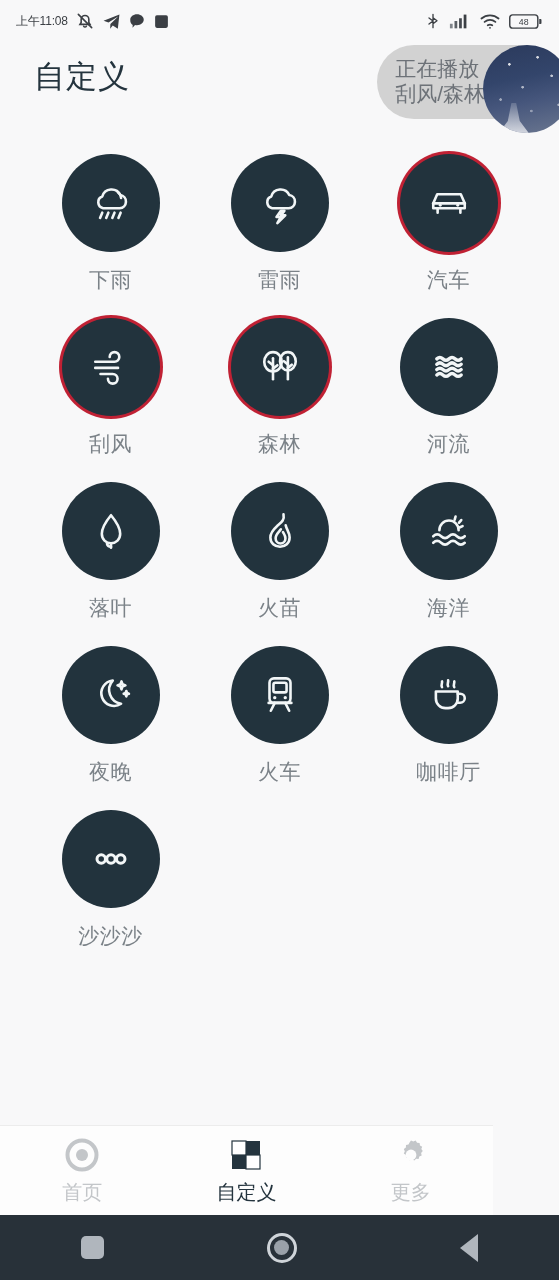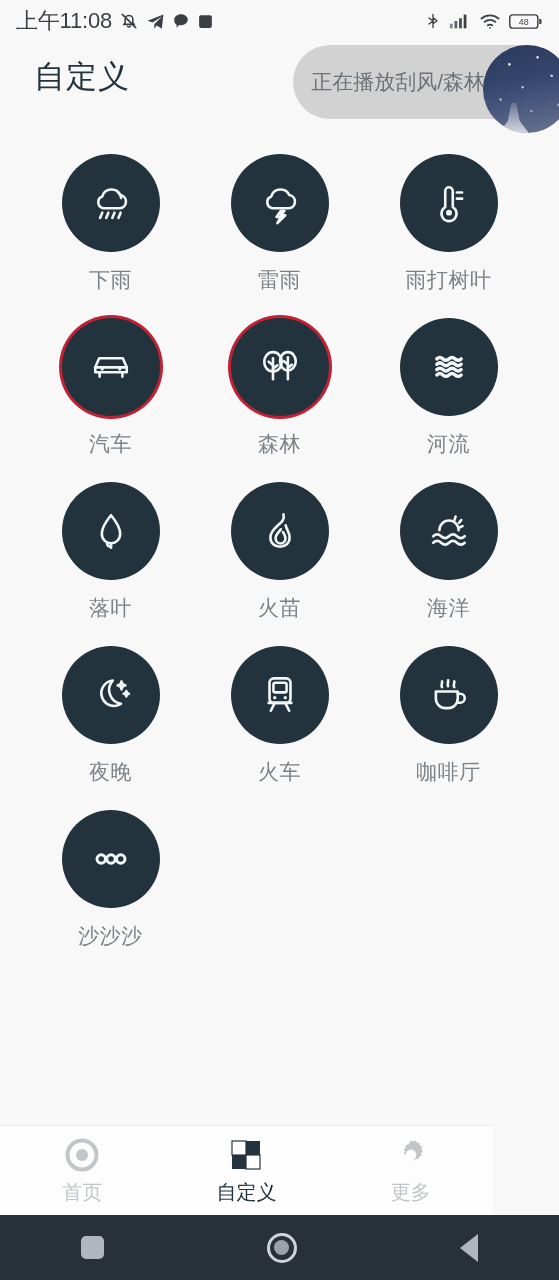--- a/index.html
+++ b/index.html
@@ -10,39 +10,39 @@
     overflow:hidden;
     position:relative;
   }
 
   
   #status-bar{
     height:42px; display:flex; align-items:center;
     padding:0 16px; background:#f8f8f9;
   }
   #status-left{ display:flex; align-items:center; gap:7px; }
-  #clock{ font-size:22px; color:#3b3f44; letter-spacing:-.2px; }
+  #clock{ font-size:12px; color:#3b3f44; letter-spacing:-.2px; }
   #status-right{ margin-left:auto; display:flex; align-items:center; gap:8px;text-align:center; }
   .sicon{ display:block; }
 
   
   #header{
     height:90px; padding:0 34px; display:flex; align-items:flex-start;
     position:relative;
   }
   #page-title{
     font-size:31px; color:#24343e; letter-spacing:1px; margin-top:14px;
   }
   #now-playing{
     position:absolute; right:0px; top:3px;
     height:74px; display:flex; align-items:center;
     background:#d2d2d2; border-radius:37px;
     padding-left:18px; padding-right:74px;
   }
-  #np-text{ display:flex; flex-direction:row; line-height:1.18; }
+  #np-text{ display:flex; flex-direction:column; line-height:1.18; }
   #np-text span{ font-size:21px; color:#6d7278; white-space:nowrap; }
   #np-thumb{
     position:absolute; right:-12px; top:0;
     width:88px; height:88px; border-radius:50%;
     overflow:hidden;
     background:
       radial-gradient(circle at 30% 22%, rgba(255,255,255,.85) 0 1px, transparent 1.6px),
       radial-gradient(circle at 62% 14%, rgba(255,255,255,.8) 0 1px, transparent 1.6px),
       radial-gradient(circle at 78% 35%, rgba(255,255,255,.7) 0 1px, transparent 1.6px),
       radial-gradient(circle at 45% 48%, rgba(255,255,255,.6) 0 1px, transparent 1.6px),
@@ -192,41 +192,41 @@
     </div>
     <div class="tile">
       <div class="bubble">
         <svg width="56" height="56" viewBox="0 0 64 64" fill="none" stroke="#f2f6f7" stroke-width="2.6" stroke-linecap="round" stroke-linejoin="round">
           <path d="M23 38h19a7.6 7.6 0 0 0 .6-15.1A11 11 0 0 0 22 24.6 7 7 0 0 0 23 38z"></path>
           <path d="M33 41l-5 7h5l-4 7 9-9h-5l4-5z"></path>
         </svg>
       </div>
       <div class="tile-label">雷雨</div>
     </div>
-    <div class="tile">
-      <div class="bubble">
-        <svg width="56" height="56" viewBox="0 0 64 64" fill="none" stroke="#f2f6f7" stroke-width="2.6" stroke-linecap="round" stroke-linejoin="round">
-          <path d="M32 14a4.3 4.3 0 0 1 4.3 4.3v18.4a8.6 8.6 0 1 1-8.6 0V18.3A4.3 4.3 0 0 1 32 14z"></path>
-          <circle cx="32" cy="43" r="3.4" fill="#f2f6f7" stroke="none"></circle>
-          <path d="M41 20h6M41 27h6"></path>
-        </svg>
-      </div>
-      <div class="tile-label">雨打树叶</div>
-    </div>
     <div class="tile active">
       <div class="bubble">
         <svg width="56" height="56" viewBox="0 0 64 64" fill="none" stroke="#f2f6f7" stroke-width="2.6" stroke-linecap="round" stroke-linejoin="round">
           <path d="M14 38h36v-5.6L45.5 22H18.5L14 32.4z"></path>
           <path d="M14 32.4h36"></path>
           <circle cx="22" cy="34.6" r="1.7" fill="#f2f6f7" stroke="none"></circle>
           <circle cx="42" cy="34.6" r="1.7" fill="#f2f6f7" stroke="none"></circle>
           <path d="M19 38v5M45 38v5"></path>
         </svg>
       </div>
       <div class="tile-label">汽车</div>
+    </div>
+    <div class="tile active">
+      <div class="bubble">
+        <svg width="56" height="56" viewBox="0 0 64 64" fill="none" stroke="#f2f6f7" stroke-width="2.6" stroke-linecap="round" stroke-linejoin="round">
+          <path d="M14 26h22a5.5 5.5 0 1 0-5.5-5.5"></path>
+          <path d="M14 33h26"></path>
+          <path d="M20 40h14a5.5 5.5 0 1 1-5.5 5.5"></path>
+        </svg>
+      </div>
+      <div class="tile-label">刮风</div>
     </div>
     <div class="tile active">
       <div class="bubble">
         <svg width="56" height="56" viewBox="0 0 64 64" fill="none" stroke="#f2f6f7" stroke-width="2.6" stroke-linecap="round" stroke-linejoin="round">
           <path d="M24 15c-6 0-10 5.2-10 11.2S18 37 24 37s10-4.8 10-10.8S30 15 24 15z"></path>
           <path d="M24 22v24"></path>
           <path d="M24 30l-5-4M24 34l5-4"></path>
           <path d="M41 15c-5.5 0-9 5-9 10.7S36.5 36 41 36s9-4.6 9-10.3S46.5 15 41 15z"></path>
           <path d="M41 21v25"></path>
           <path d="M41 29l-4.5-3.6M41 33l4.5-3.6"></path>

